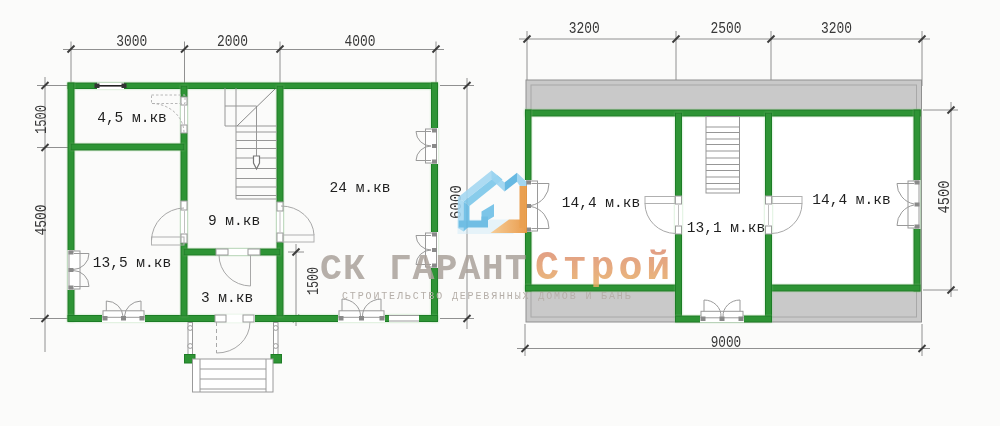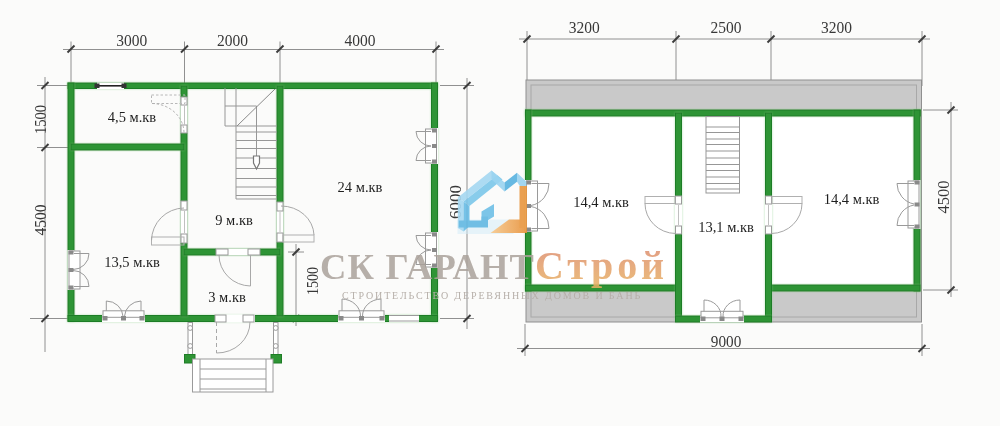--- a/index.html
+++ b/index.html
@@ -1,16 +1,16 @@
 <!DOCTYPE html>
 <html><head>
 <meta charset="utf-8">
 <style>
 html,body{margin:0;padding:0;background:#fbfbfa;}
-#page{position:relative;width:1000px;height:426px;background:#fbfbfa;font-family:Liberation Serif, serif;overflow:hidden;}
+#page{position:relative;width:1000px;height:426px;background:#fbfbfa;font-family:Liberation Mono, monospace;overflow:hidden;}
 svg{position:absolute;left:0;top:0;}
 </style>
 </head>
 <body>
 <div id="page">
 <svg width="1000" height="426" viewBox="0 0 1000 426">
 <defs>
 <filter id="wg" x="-30%" y="-30%" width="160%" height="160%">
           <feDropShadow dx="0" dy="0" stdDeviation="1.1" flood-color="#7cc87a" flood-opacity="0.55"></feDropShadow>
         </filter>

